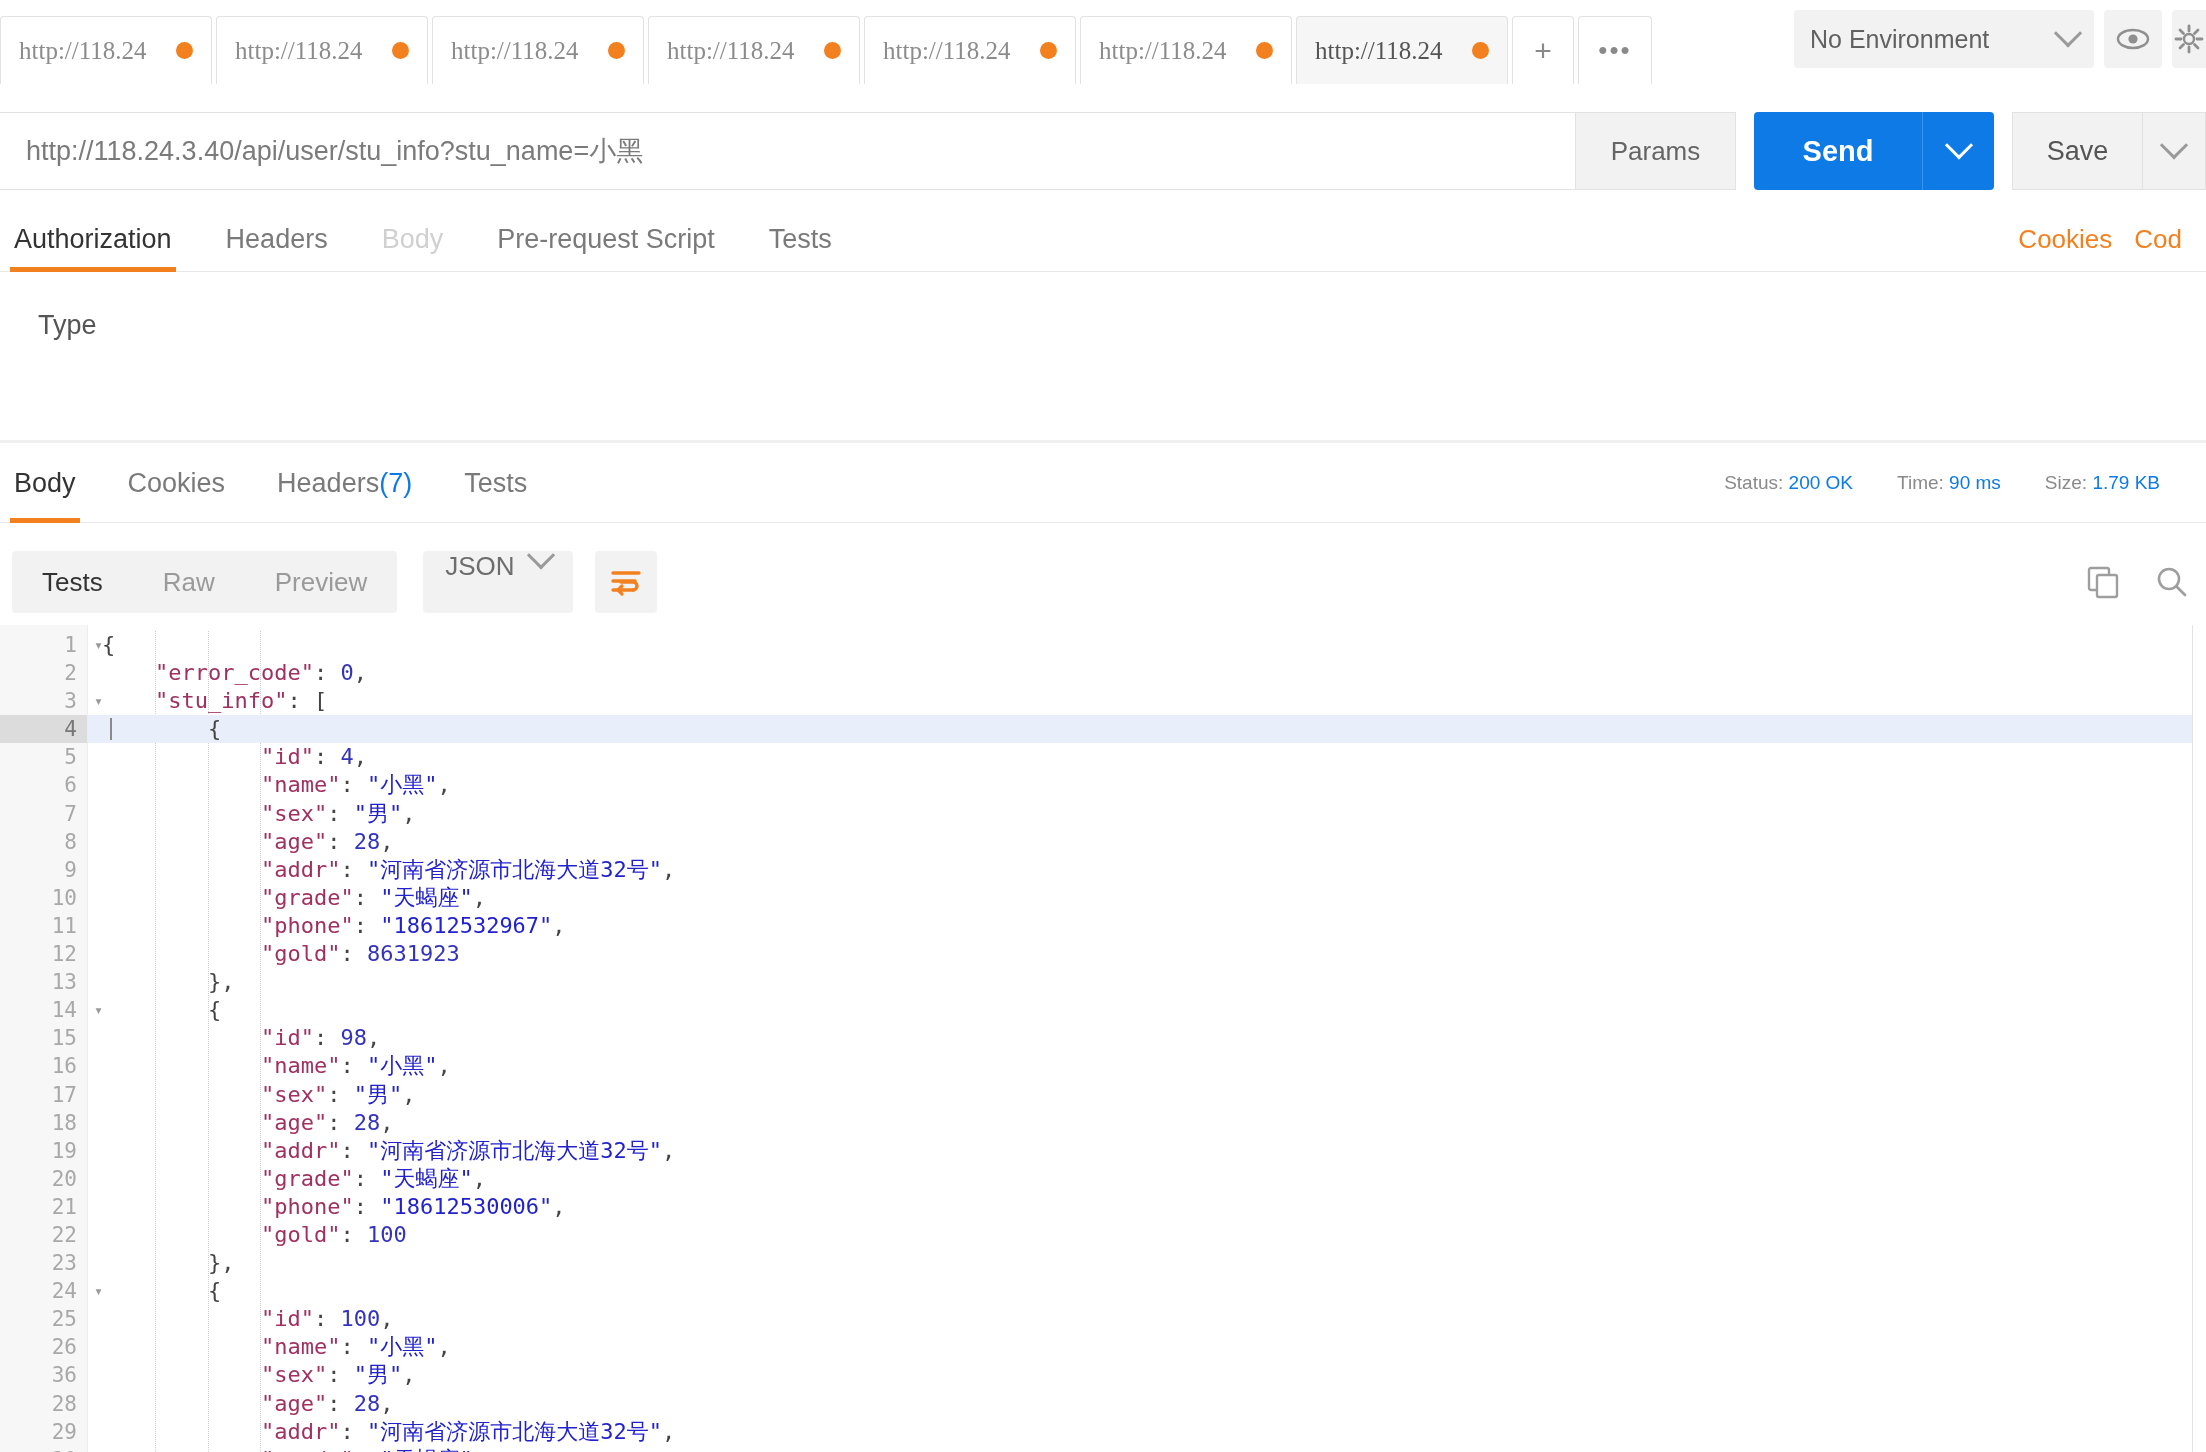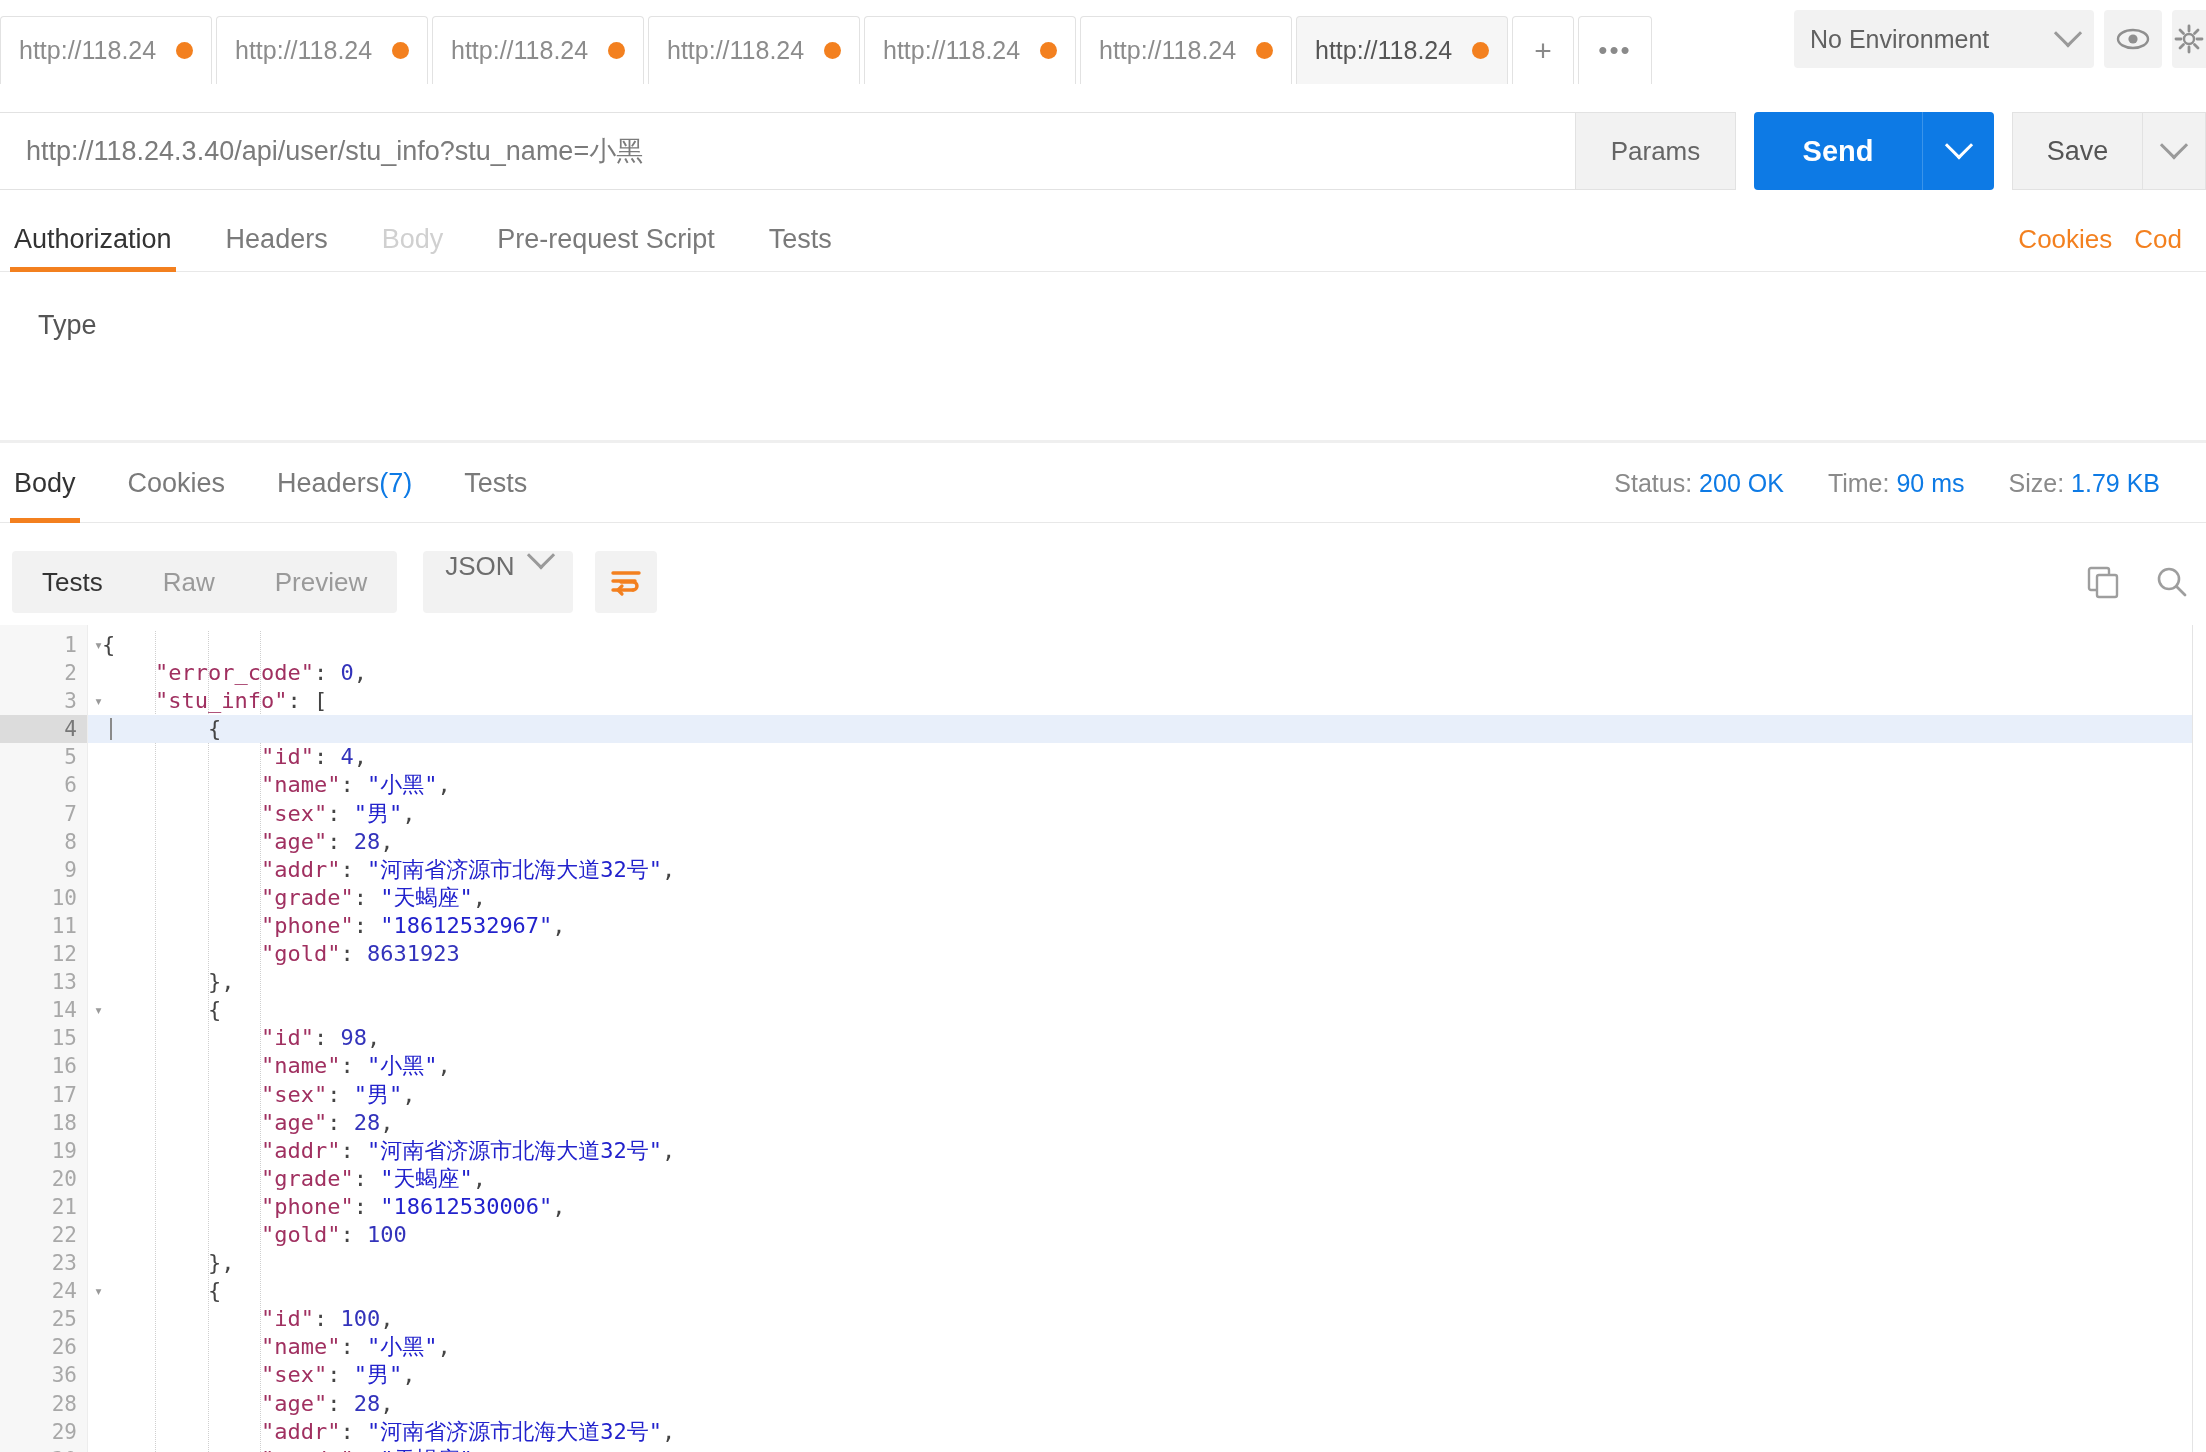--- a/index.html
+++ b/index.html
@@ -26,20 +26,21 @@
     margin-right: 4px;
     display: flex; align-items: center;
     padding: 0 18px;
     position: relative;
   }
   .reqtab.active { background: #f6f6f6; }
   .reqtab .tlabel {
     font-size: 25px; color: #8c8c8c;
     white-space: nowrap; overflow: hidden;
     flex: 1;
+    font-family: Liberation Serif, serif;
   }
   .reqtab.active .tlabel { color: #555555; }
   .dot {
     width: 17px; height: 17px; border-radius: 50%;
     background: #f3801f; flex: none; margin-left: 6px;
   }
   .tabbtn {
     width: 62px; height: 68px;
     border: 1px solid #e2e2e2; border-bottom: none;
     border-radius: 4px 4px 0 0;
@@ -168,21 +169,21 @@
   }
   #resptabs {
     position: absolute; left: 0; top: 443px; width: 2206px; height: 80px;
     border-bottom: 1px solid #e8e8e8;
     display: flex; align-items: flex-start;
   }
   #resptabs .subtab { margin-right: 52px; height: 80px; }
   #respmeta {
     position: absolute; right: 0; top: 0; height: 80px;
     display: flex; align-items: center; gap: 44px;
-    font-size: 25px; color: #8a8a8a;
+    font-size: 19px; color: #8a8a8a;
     padding-right: 0px;
   }
   #respmeta b { color: #0d7ae5; font-weight: normal; }
 
   
   #bodytools {
     position: absolute; left: 0; top: 545px; width: 2206px; height: 74px;
     display: flex; align-items: center;
   }
   #prettygroup {

